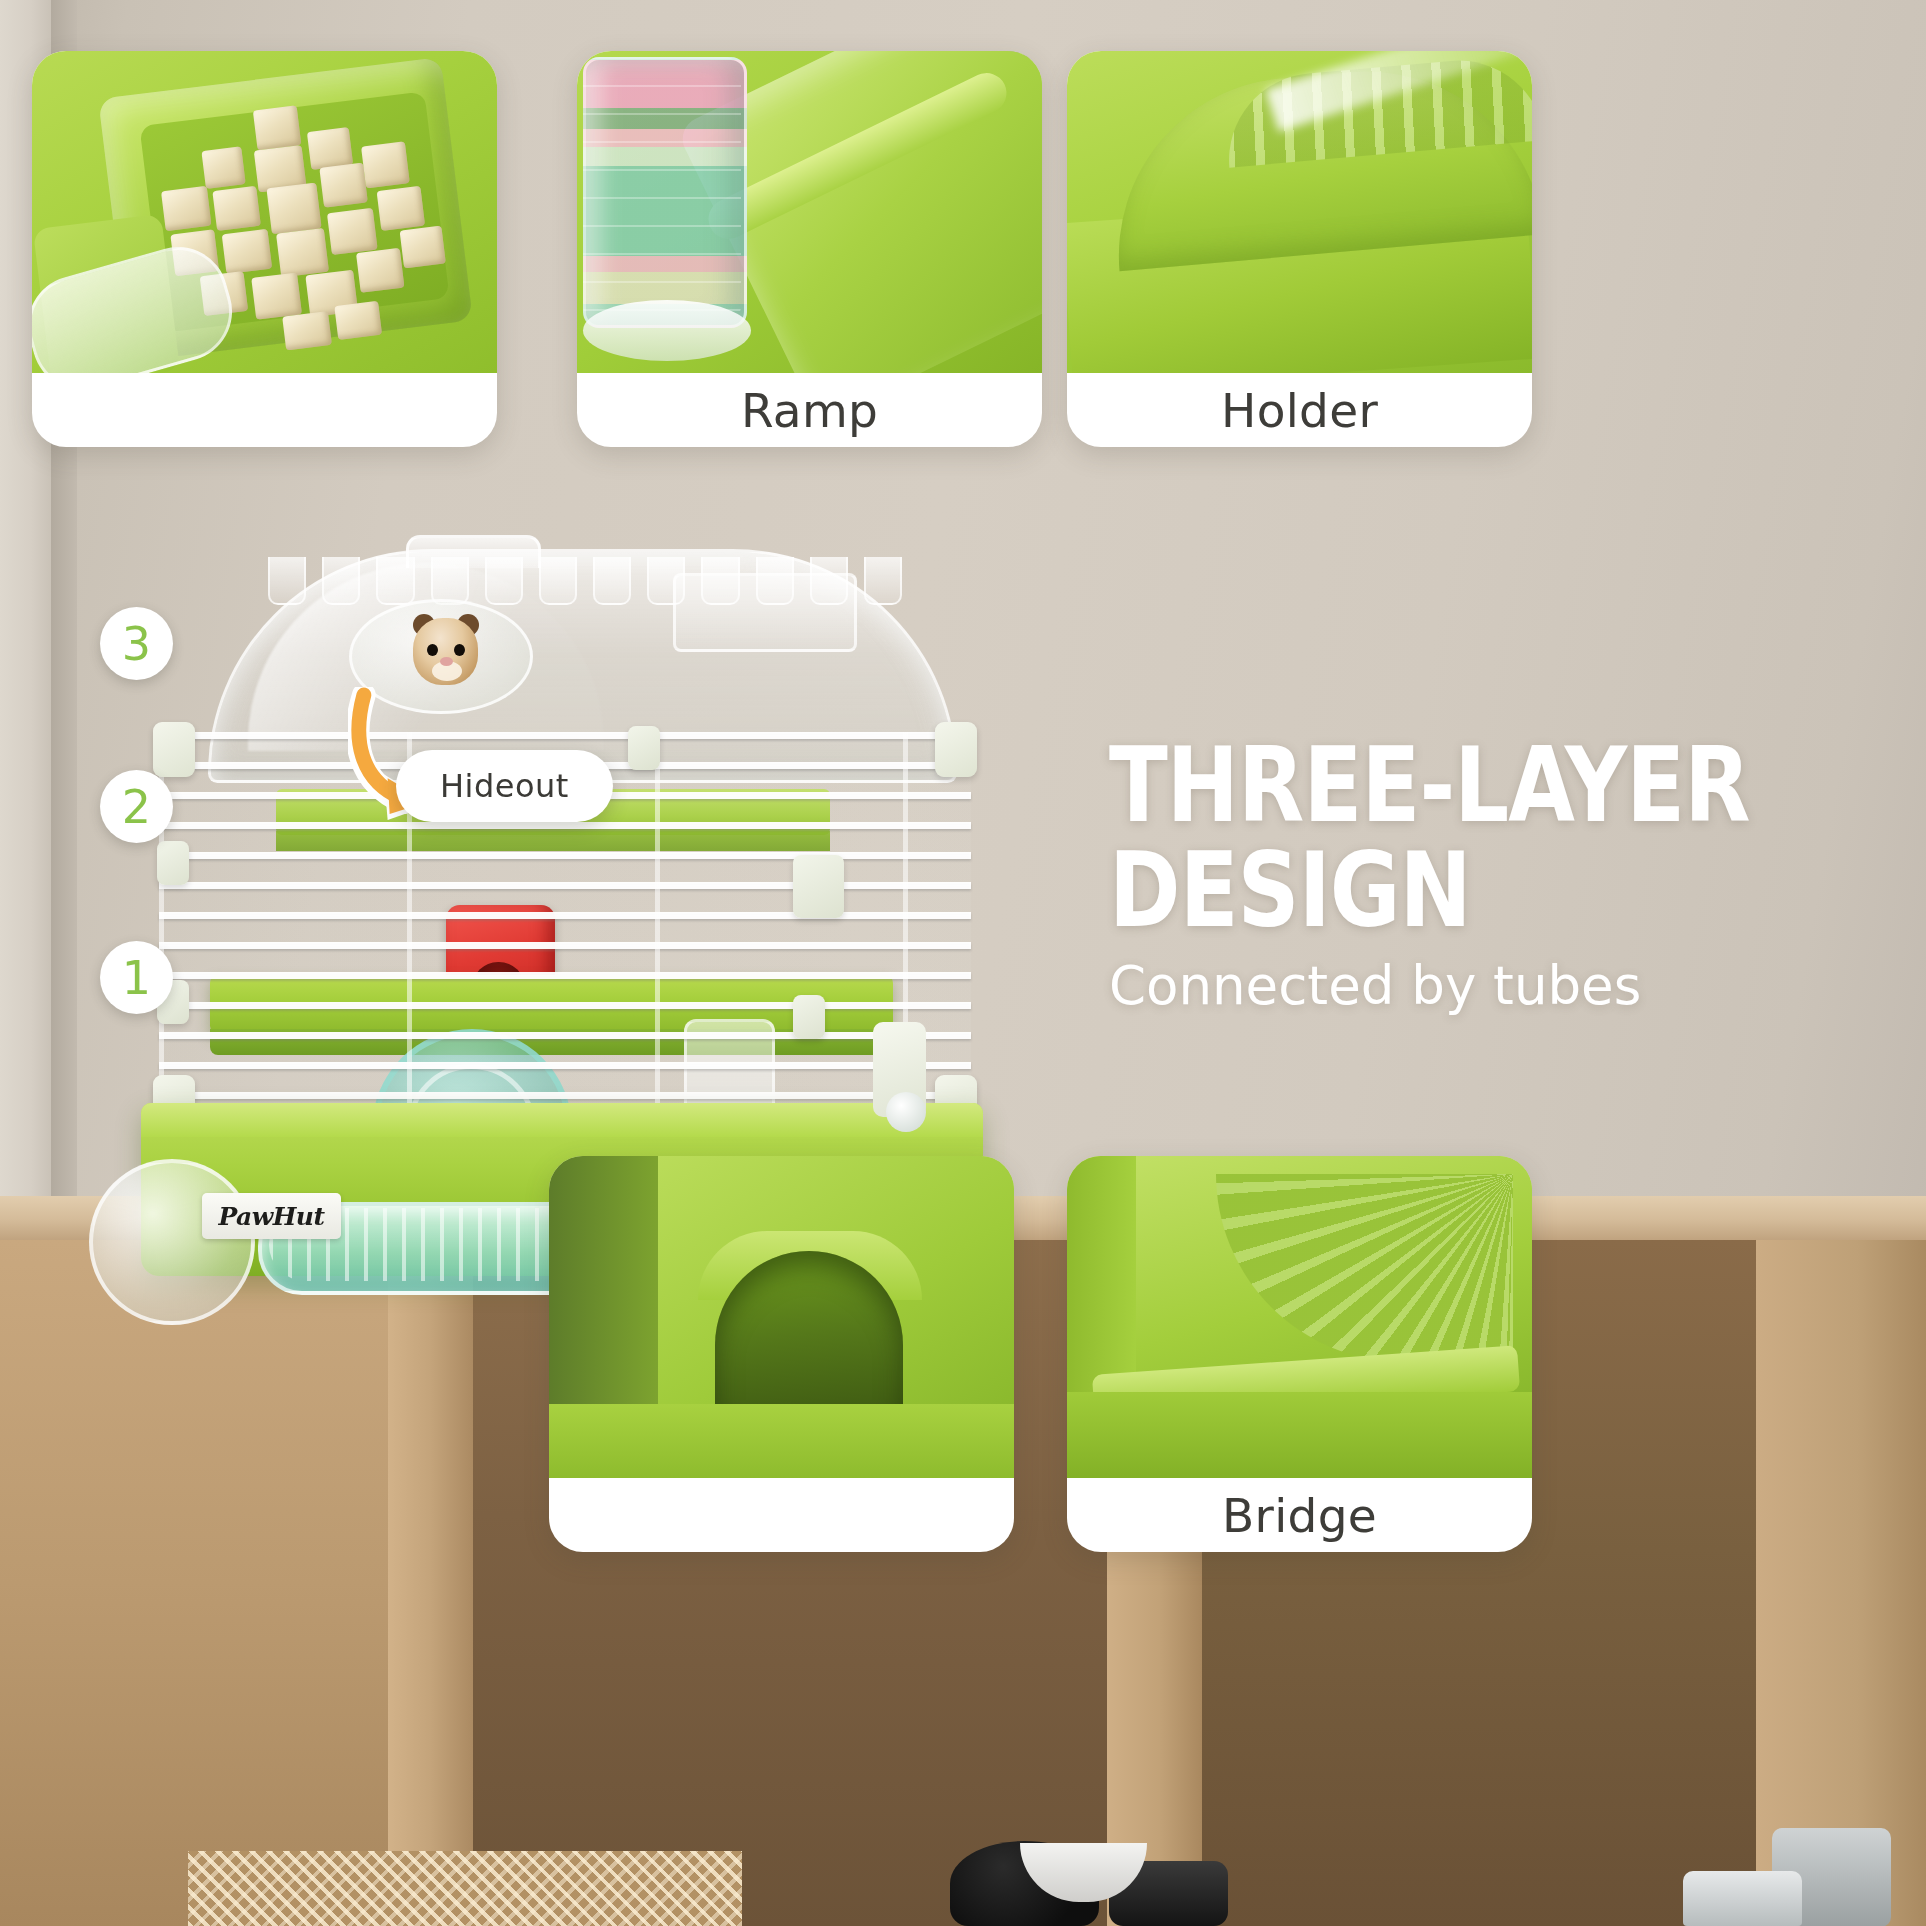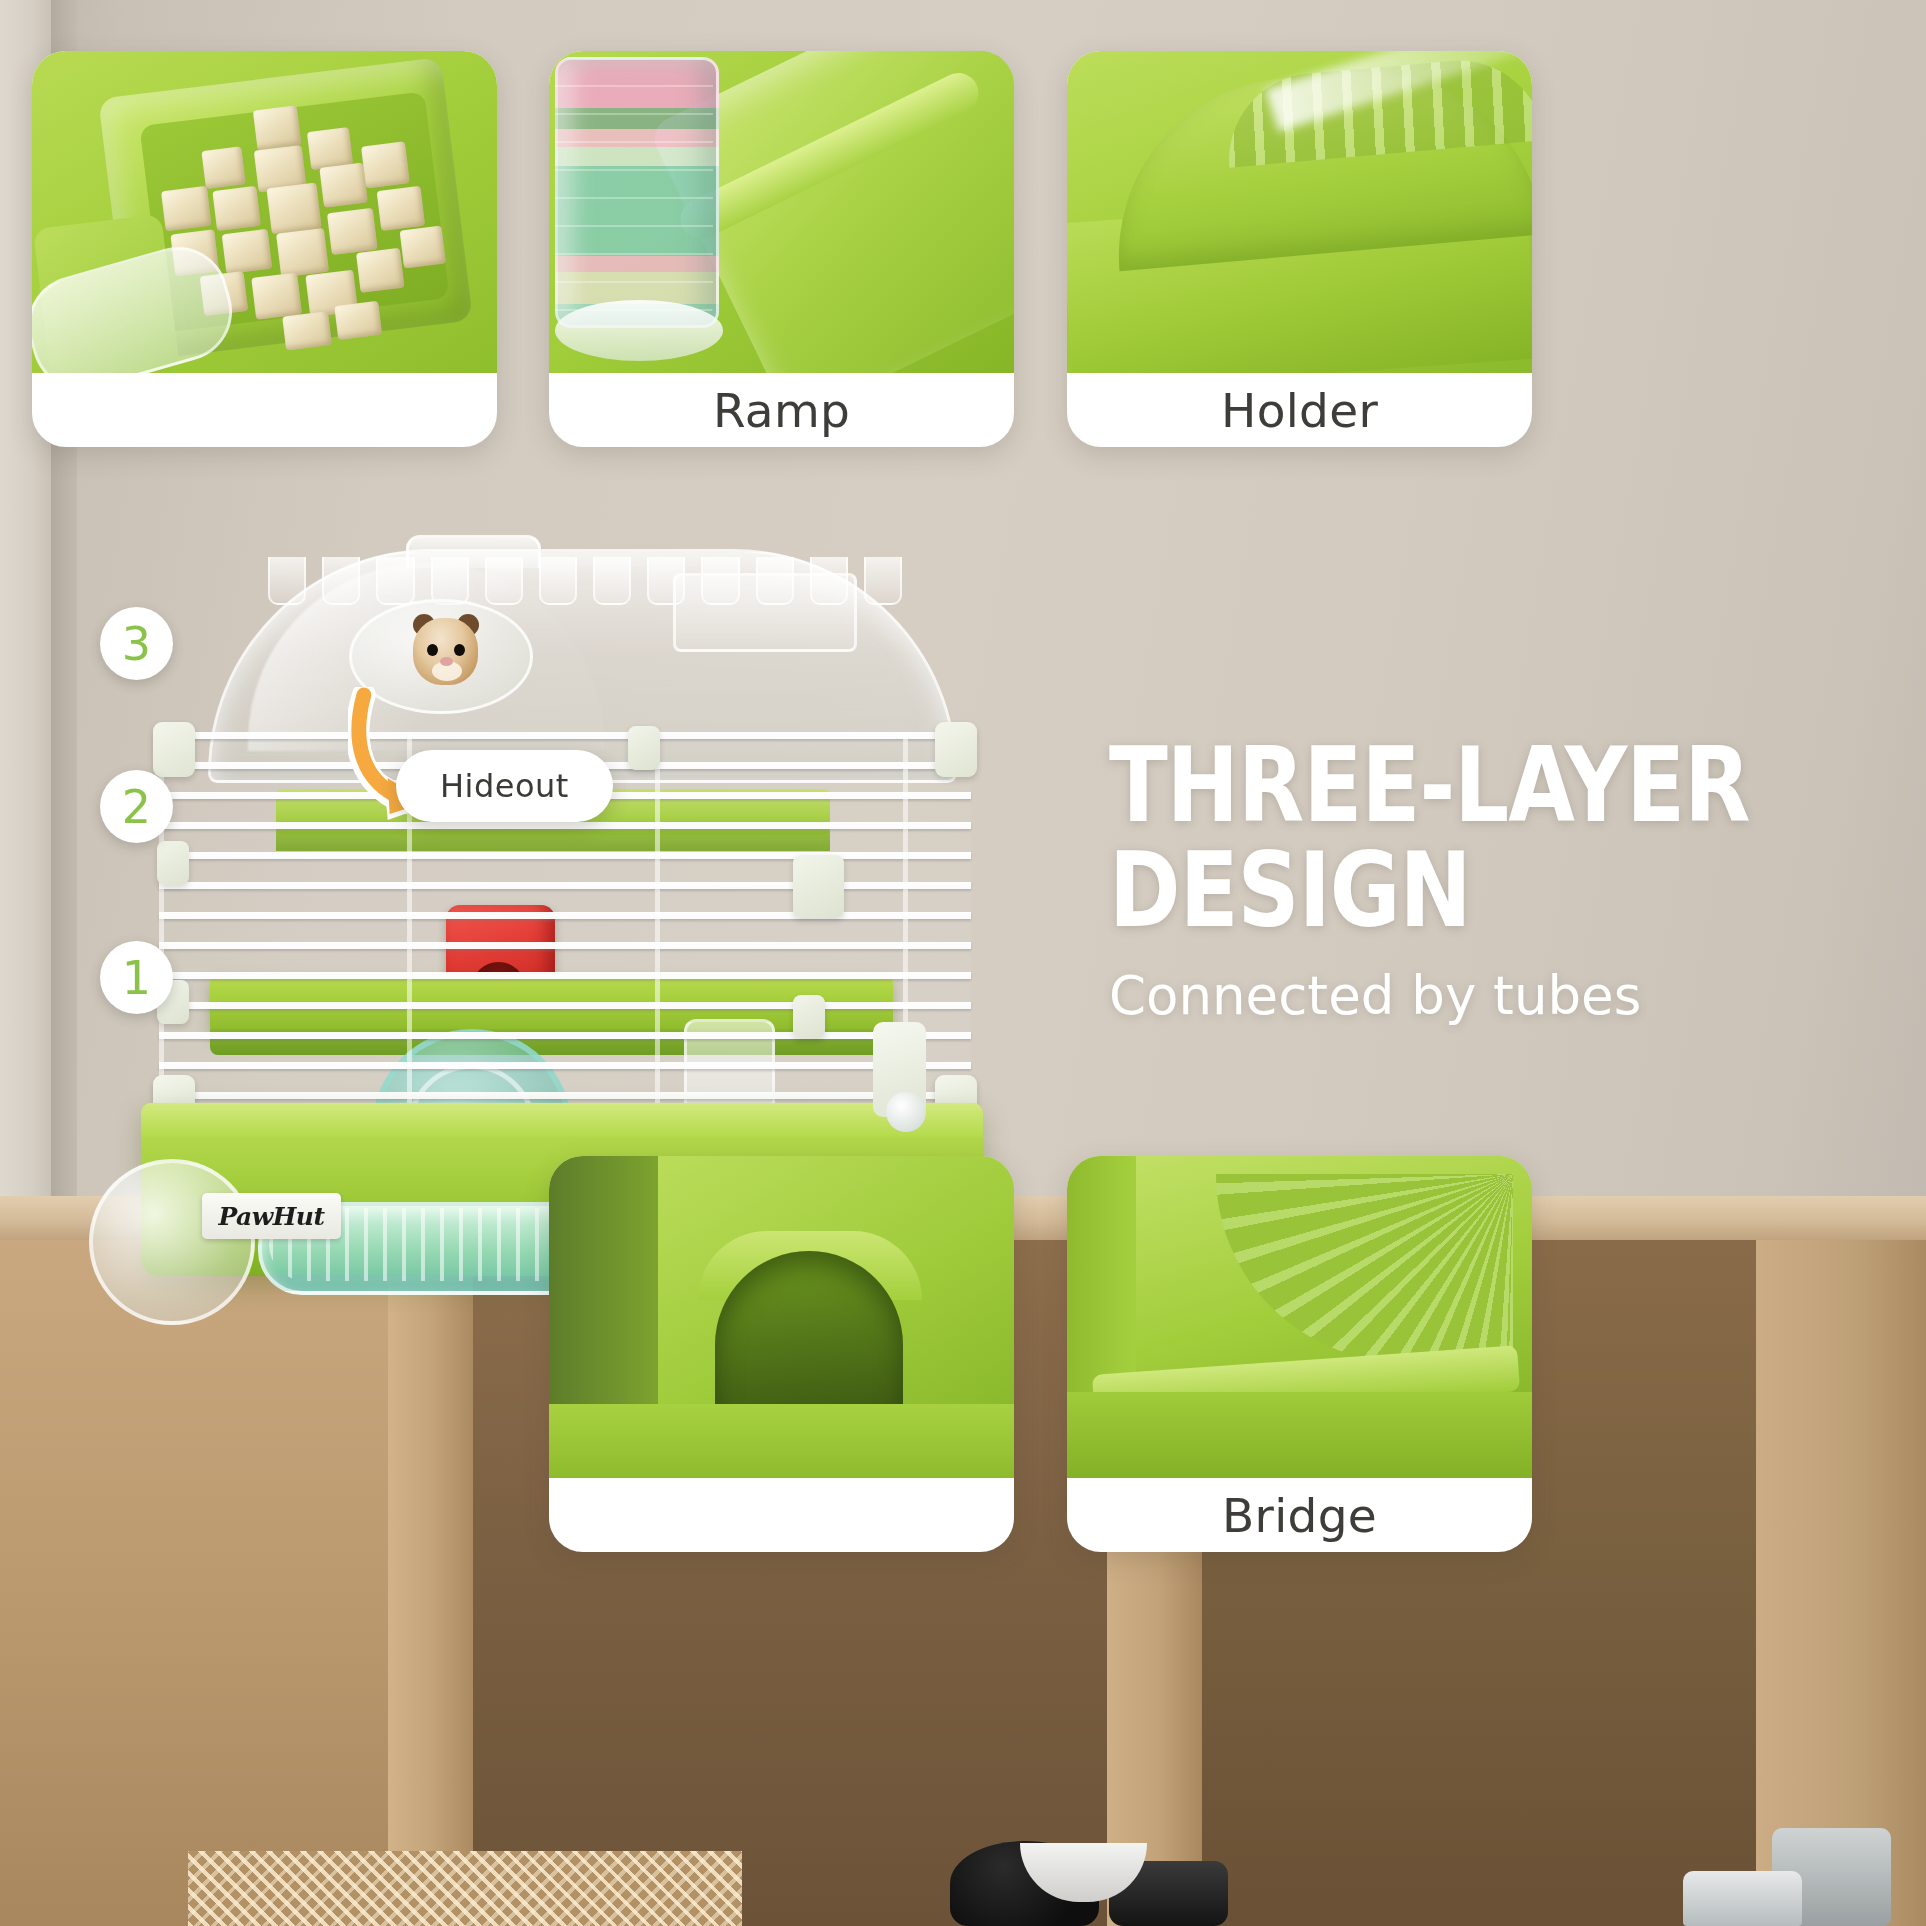--- a/index.html
+++ b/index.html
@@ -273,21 +273,21 @@
   
   .headline{position:absolute;left:1109px;top:733px;width:792px;}
   .hl-line{
     color:#ffffff;font-weight:700;font-size:103px;line-height:1.02;
     letter-spacing:-1px;
     font-family:"DejaVu Sans Condensed","DejaVu Sans","Liberation Sans",sans-serif;
     transform:scaleX(.93);transform-origin:left center;
     text-shadow:0 2px 10px rgba(110,100,85,.28);
   }
   .hl-sub{
-    margin-top:22px;color:#ffffff;font-weight:400;font-size:53px;
+    margin-top:12px;color:#ffffff;font-weight:400;font-size:53px;
     letter-spacing:0px;
     font-family:"DejaVu Sans","Liberation Sans",sans-serif;
     text-shadow:0 2px 9px rgba(110,100,85,.25);
   }
 
   
   .card{
     position:absolute;background:#ffffff;border-radius:34px;
     box-shadow:0 8px 26px rgba(70,65,55,.18);
     overflow:hidden;
@@ -295,21 +295,21 @@
   .card .photo{position:absolute;left:0;top:0;width:100%;overflow:hidden;}
   .card .cap{
     position:absolute;left:0;bottom:0;width:100%;
     display:flex;align-items:center;justify-content:center;
     color:#3e3d39;font-size:47px;letter-spacing:0.3px;
     font-family:"DejaVu Sans","Liberation Sans",sans-serif;
   }
 
   
   #card-food{left:32px;top:51px;width:465px;height:396px;}
-  #card-ramp{left:549px;top:51px;width:465px;height:396px;}
+  #card-ramp{left:577px;top:51px;width:465px;height:396px;}
   #card-bridge{left:1067px;top:51px;width:465px;height:396px;}
   
   #card-water{left:32px;top:1156px;width:465px;height:396px;}
   #card-burrow{left:549px;top:1156px;width:465px;height:396px;}
   #card-ladder{left:1067px;top:1156px;width:465px;height:396px;}
   .card .photo{height:322px;}
   .card .cap{height:74px;}
 
   
   .ph{position:absolute;inset:0;}

